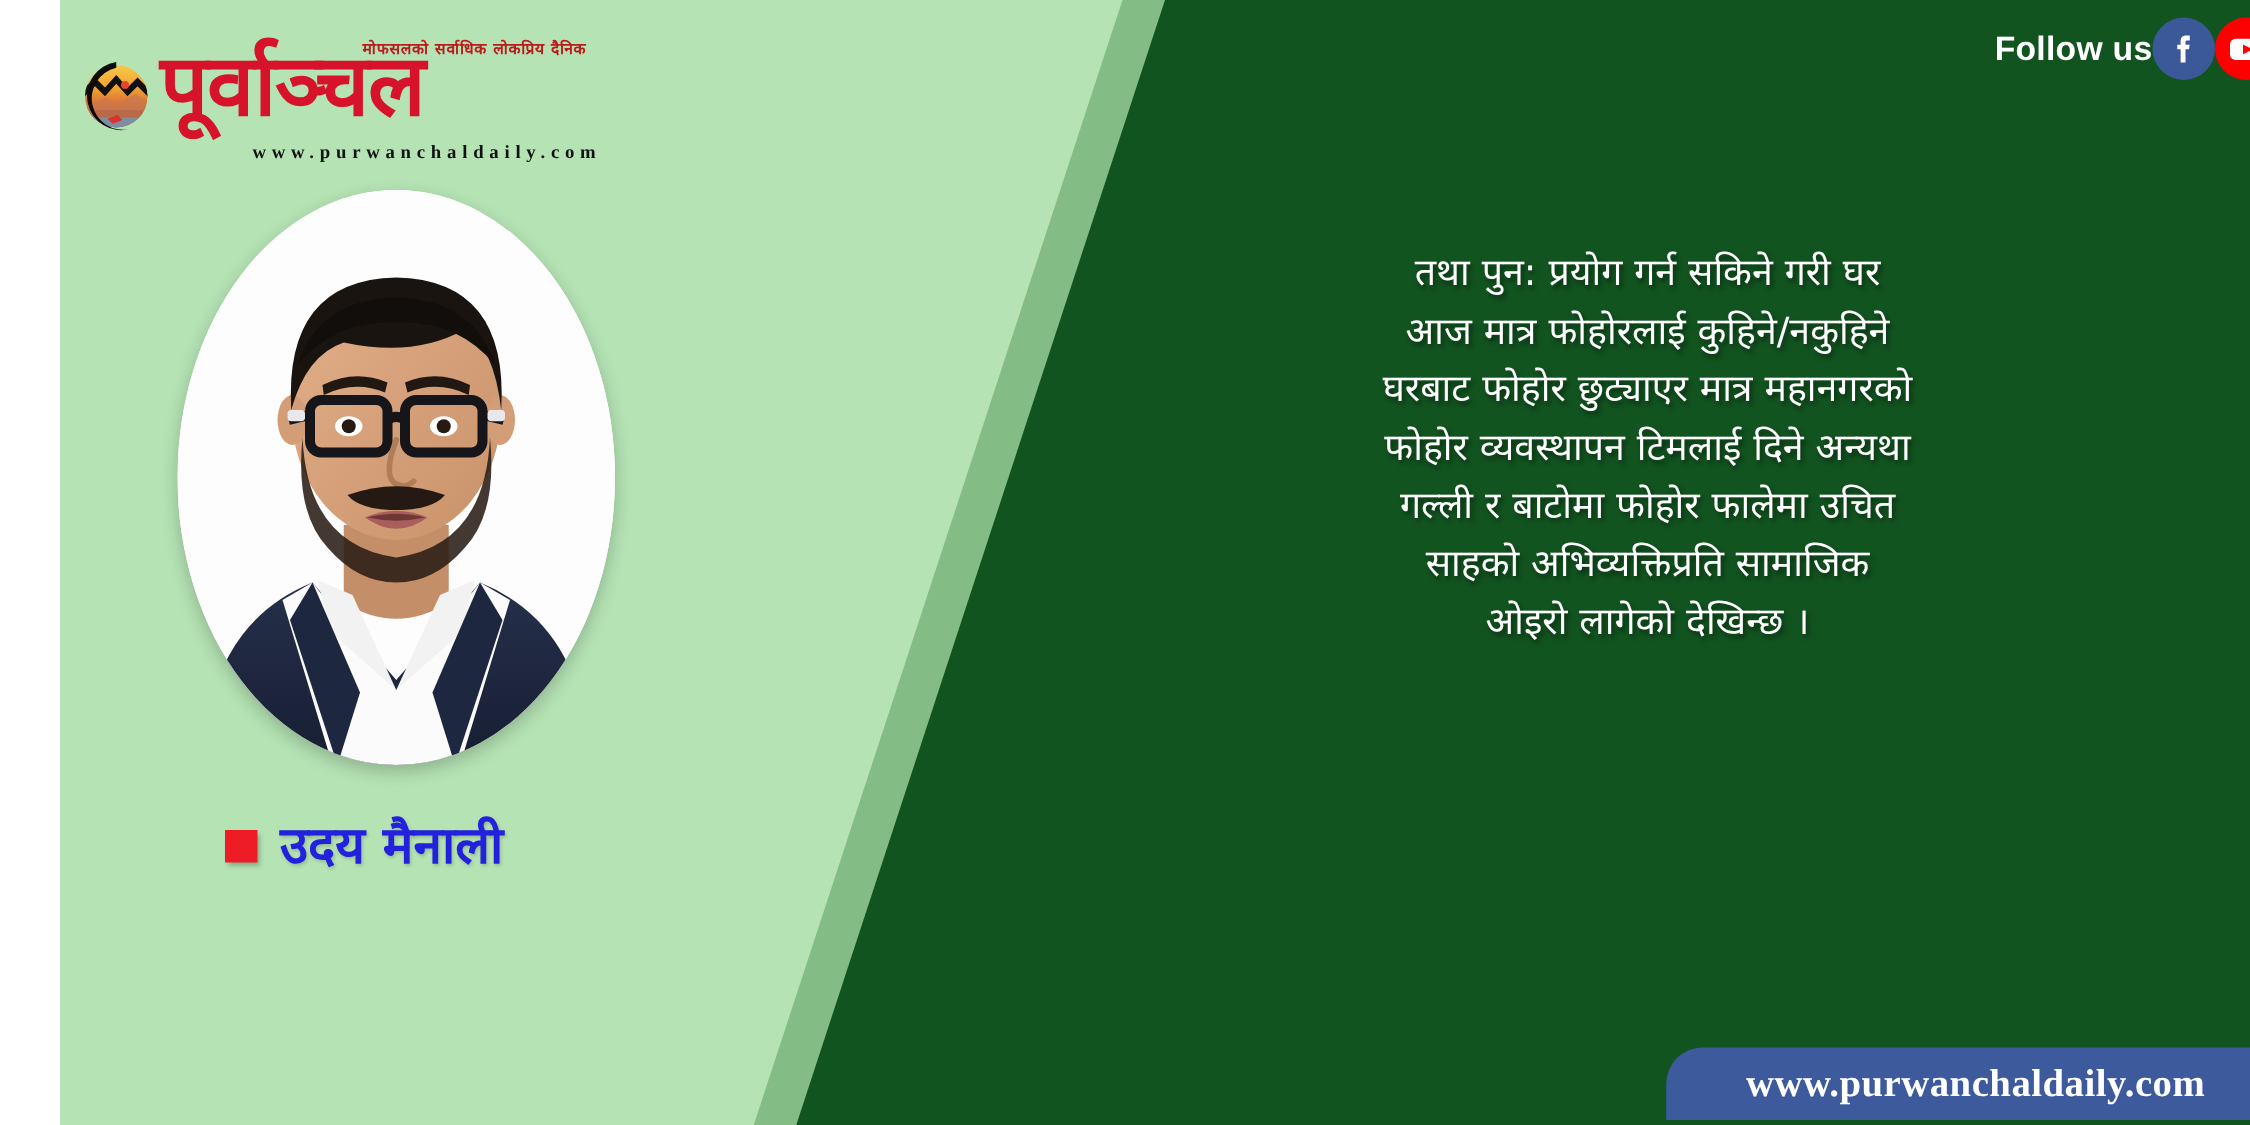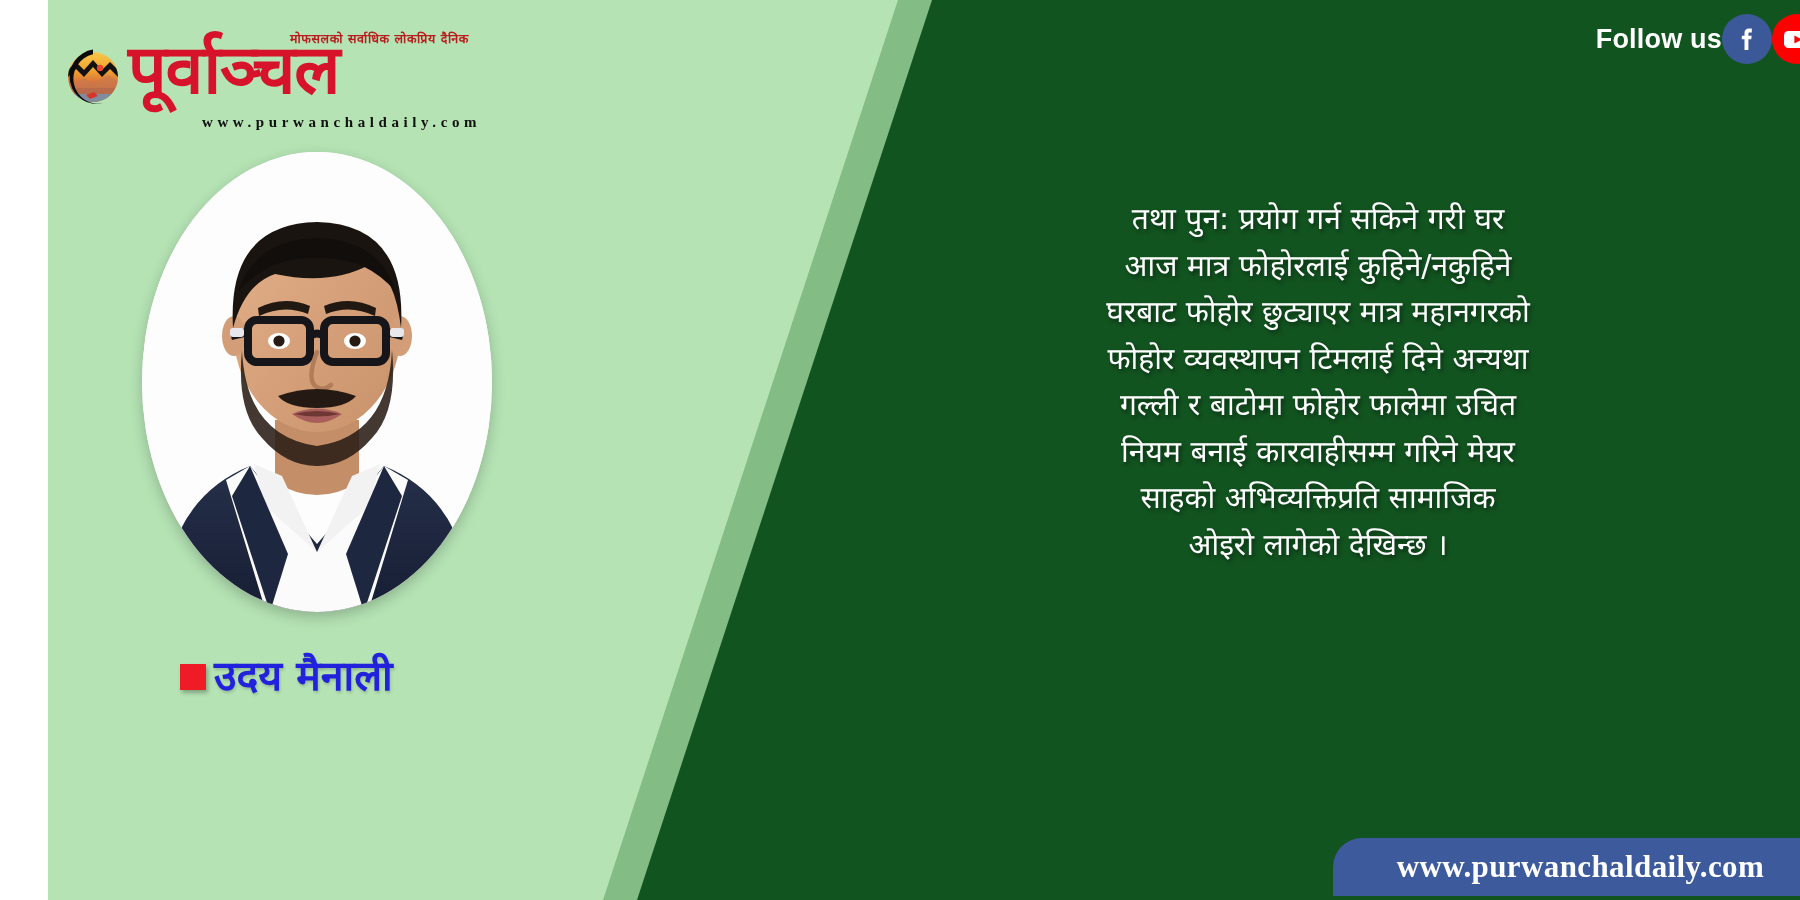--- a/index.html
+++ b/index.html
@@ -141,21 +141,21 @@
   .portrait-frame svg { display: block; width: 100%; height: 100%; }
 
   
   .byline {
     position: absolute;
     left: 132px;
     top: 655px;
     z-index: 6;
     display: flex;
     align-items: center;
-    gap: 8px;
+    gap: 18px;
   }
   .byline-bullet {
     width: 26px;
     height: 26px;
     background: #EE1C25;
     box-shadow: 2px 3px 4px rgba(0,0,0,0.28);
     flex: 0 0 auto;
   }
   .byline-name {
     color: #2222DD;
@@ -329,21 +329,20 @@
     <span class="byline-bullet"></span>
     <span class="byline-name">उदय मैनाली</span>
   </div>
 
   <div class="quote">
     <span class="quote-line">तथा पुन: प्रयोग गर्न सकिने गरी घर</span>
     <span class="quote-line">आज मात्र फोहोरलाई कुहिने/नकुहिने</span>
     <span class="quote-line">घरबाट फोहोर छुट्याएर मात्र महानगरको</span>
     <span class="quote-line">फोहोर व्यवस्थापन टिमलाई दिने अन्यथा</span>
     <span class="quote-line">गल्ली र बाटोमा फोहोर फालेमा उचित</span>
-    <span class="quote-line">नियम बनाई कारवाहीसम्म गरिने मेयर</span>
     <span class="quote-line">साहको अभिव्यक्तिप्रति सामाजिक</span>
     <span class="quote-line">ओइरो लागेको देखिन्छ ।</span>
   </div>
 
   <div class="url-pill">
     <span class="url-pill-text">www.purwanchaldaily.com</span>
   </div>
 
 </div>
 

